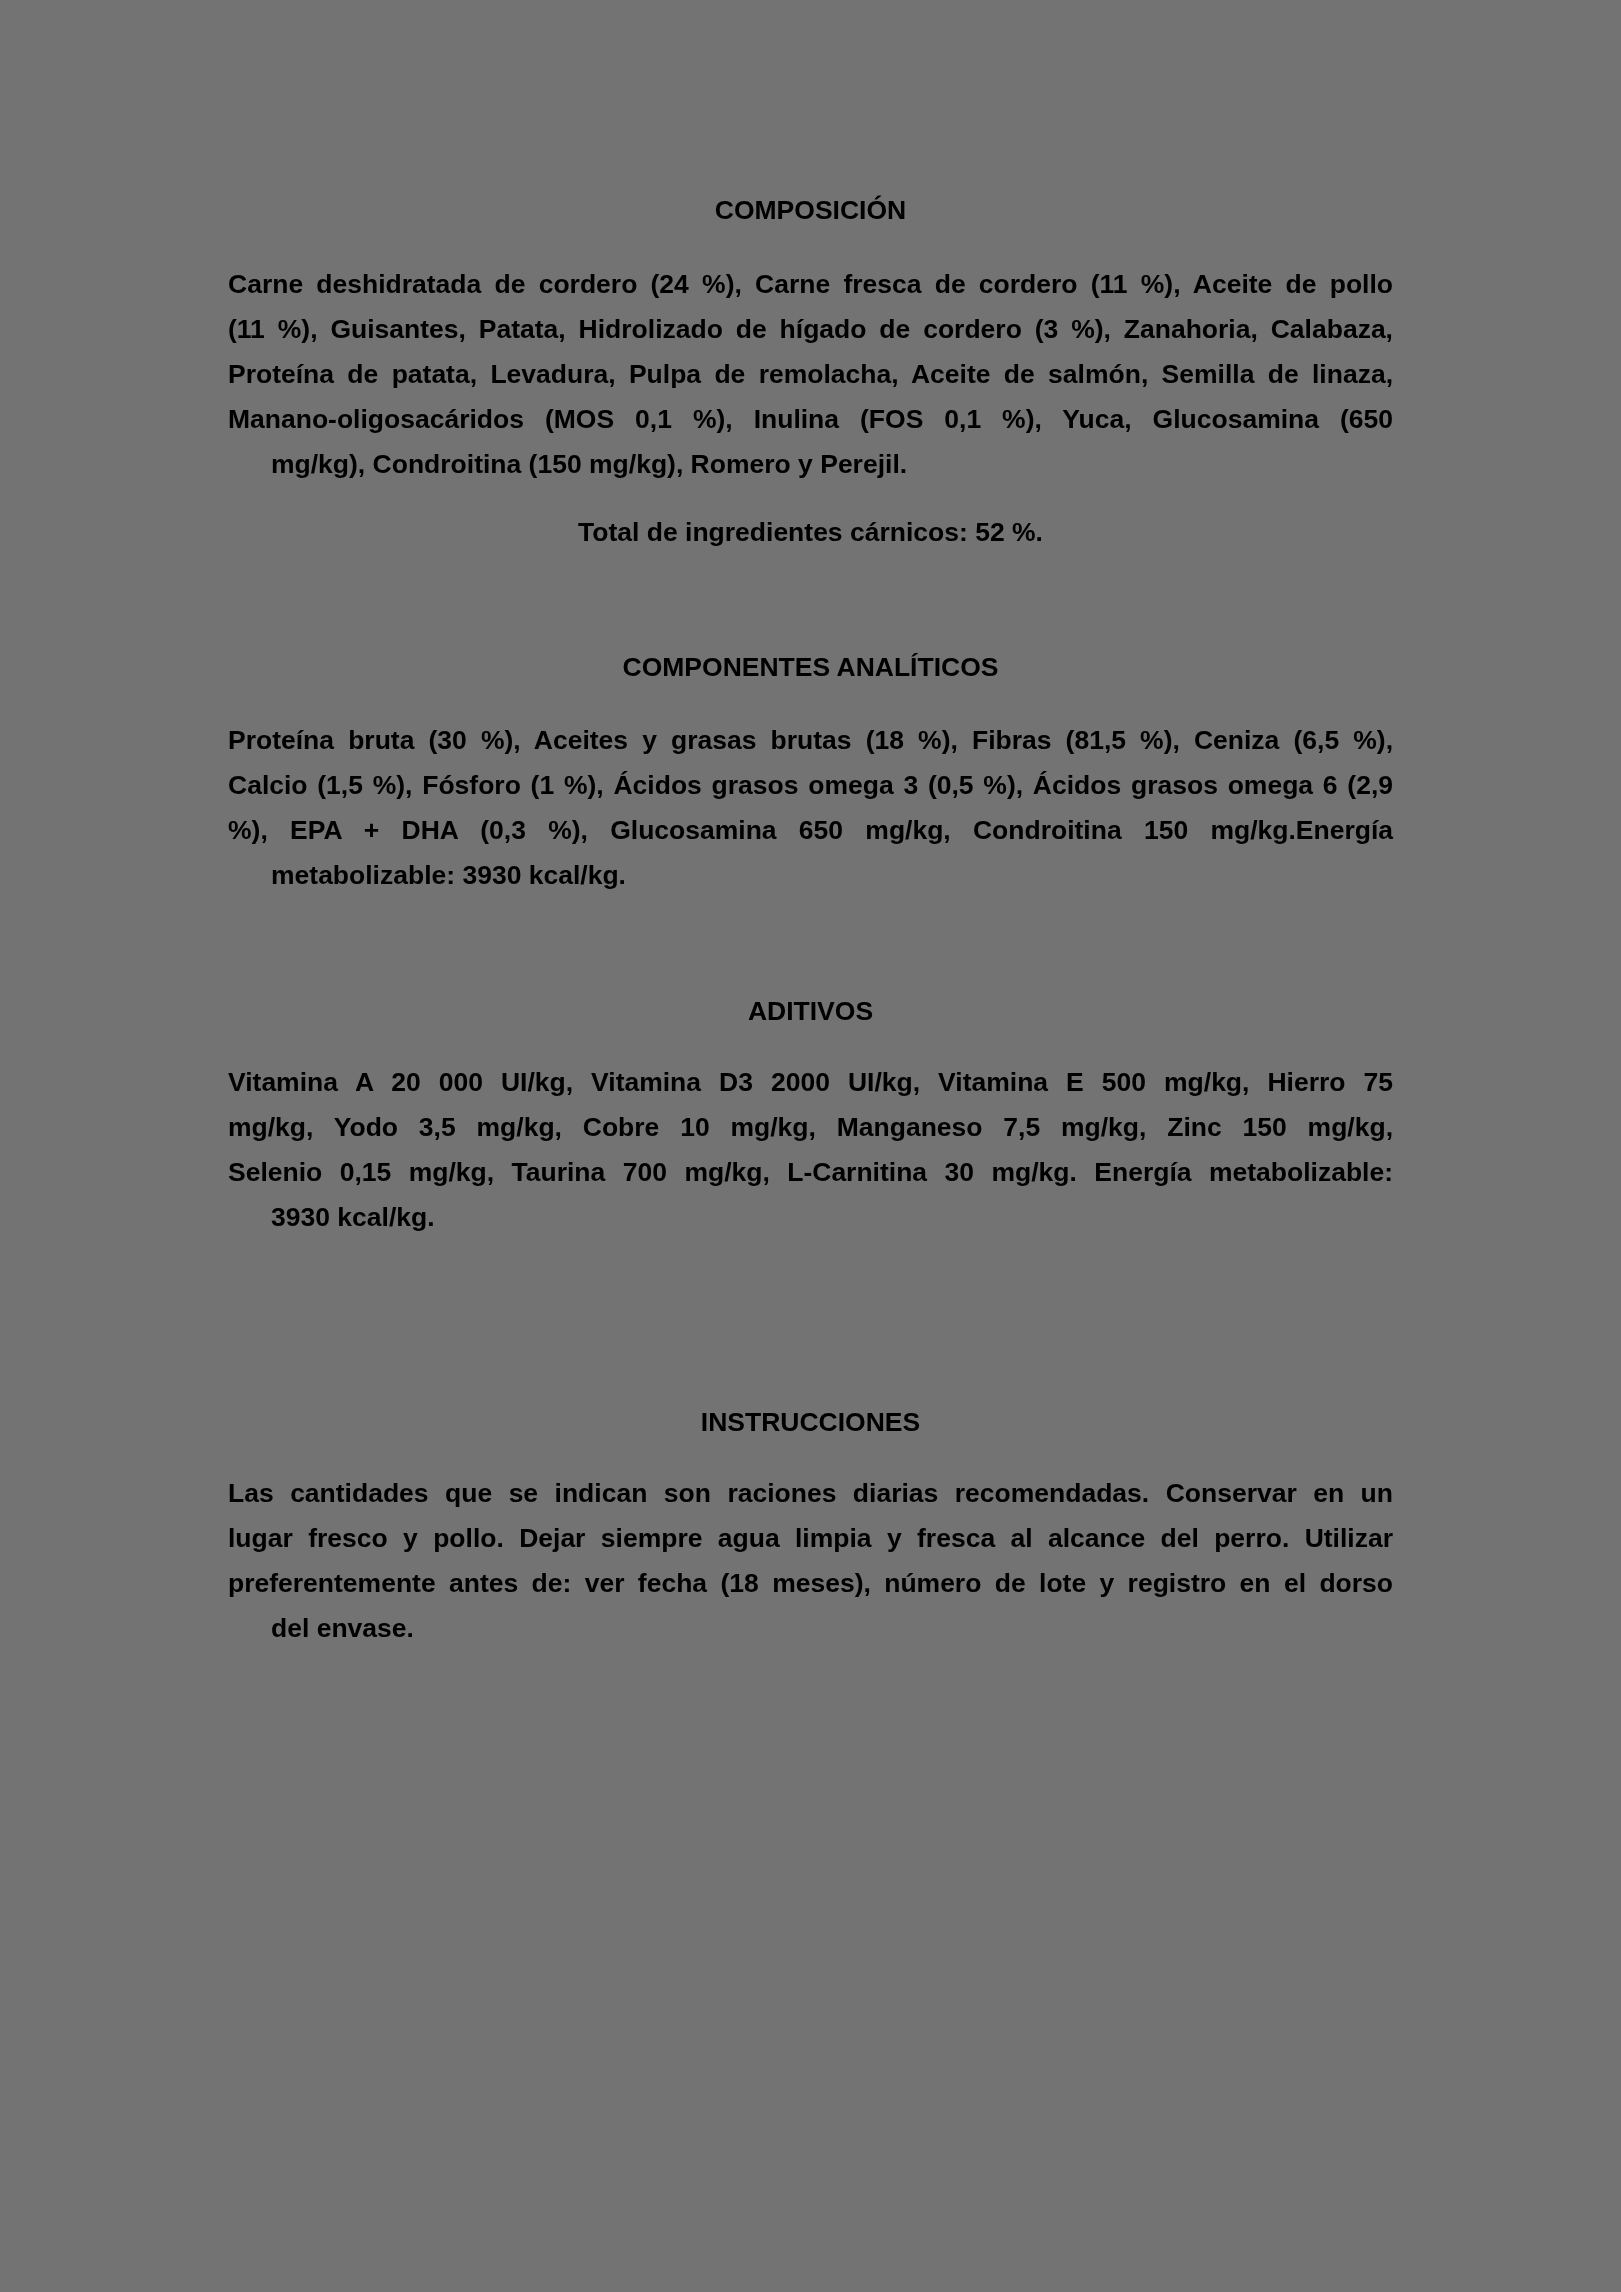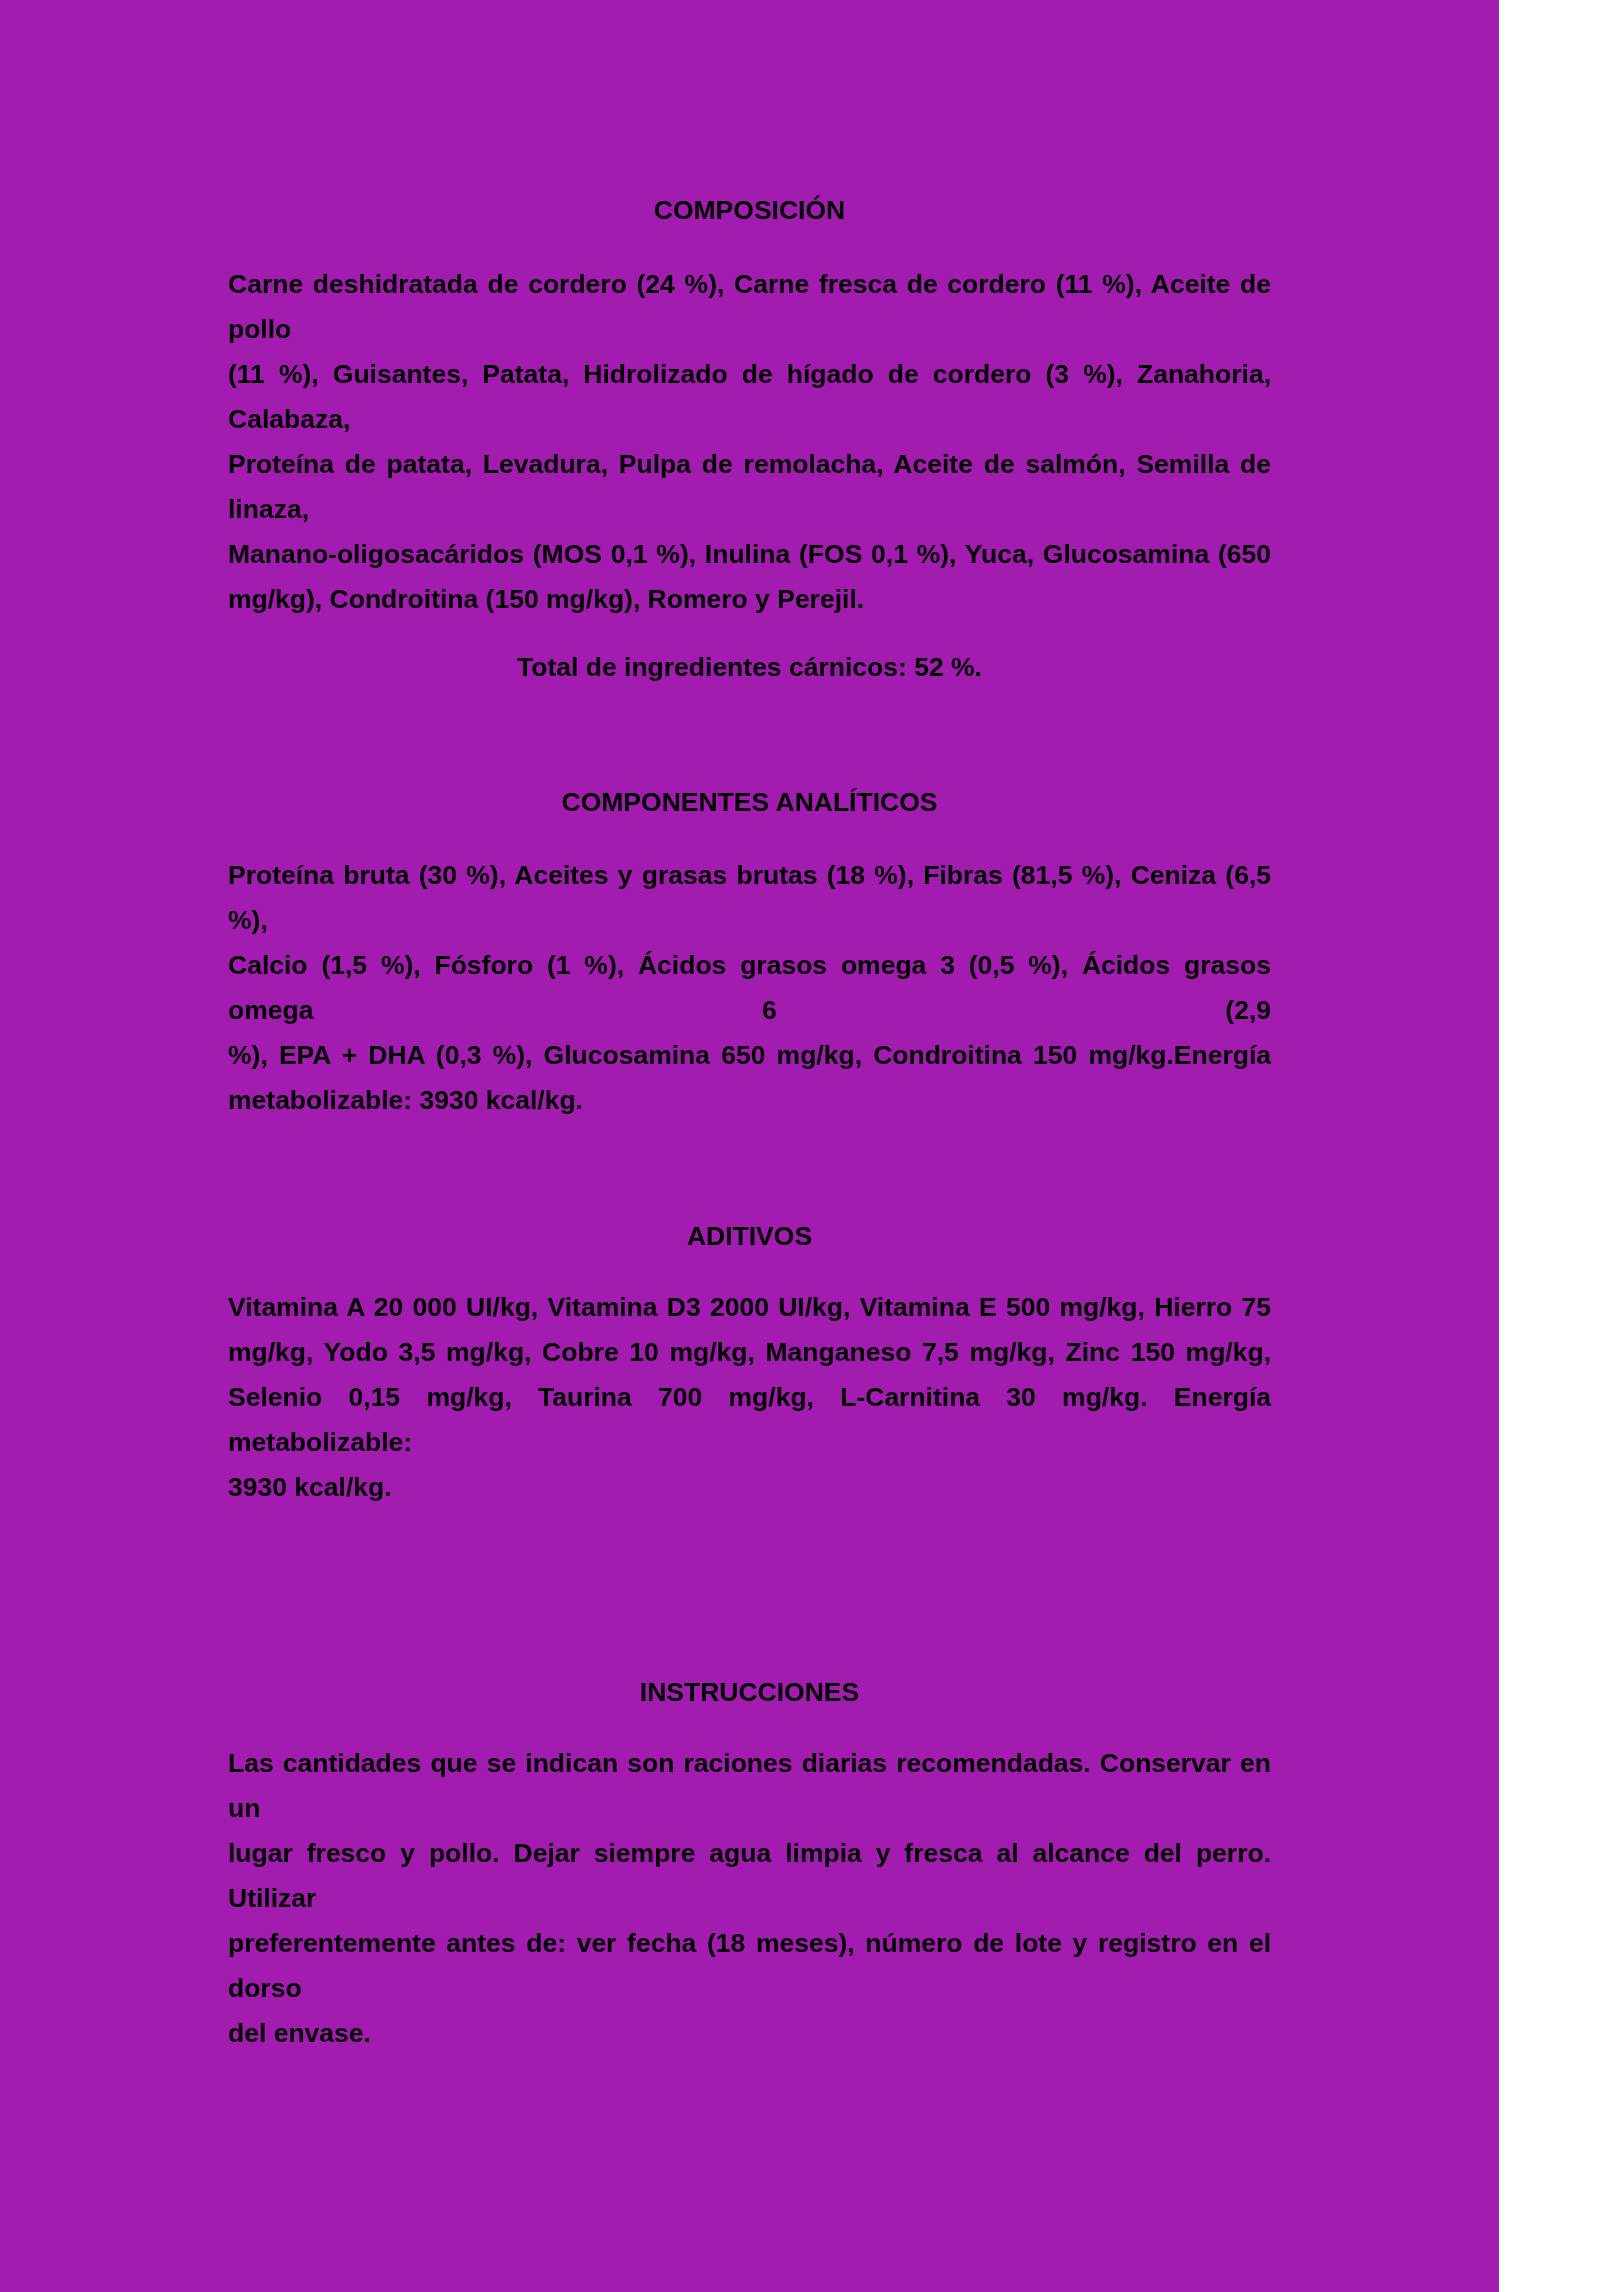--- a/index.html
+++ b/index.html
@@ -1,20 +1,20 @@
 <!DOCTYPE html>
 <html lang="es"><head>
 <meta charset="utf-8">
 <style>
   html, body { margin: 0; padding: 0; background: #ffffff; }
   .page {
     position: relative;
-    width: 1499px;
+    width: 1621px;
     height: 2293px;
-    background: #a21caf;
+    background: #737373;
     color: #000000;
     font-family: "Liberation Sans", sans-serif;
     font-weight: 700;
     font-size: 26.5px;
     line-height: 45px;
     box-sizing: border-box;
     padding: 188px 228px 0 228px;
     overflow: hidden;
   }
   .heading {
@@ -23,20 +23,21 @@
     font-size: 26.5px;
     font-weight: 700;
   }
   .para { margin: 0; }
   .jline {
     text-align: justify;
     text-align-last: justify;
   }
   .jline.last {
     text-align-last: left;
+    margin-left: 43px;
   }
   .single { text-align: center; }
   
   .mt-para1   { margin-top: 29px; }
   .mt-total   { margin-top: 22.5px; }
   .mt-h2      { margin-top: 90px; }
   .mt-para2   { margin-top: 28px; }
   .mt-h3      { margin-top: 91px; }
   .mt-para3   { margin-top: 26.5px; }
   .mt-h4      { margin-top: 160px; }

